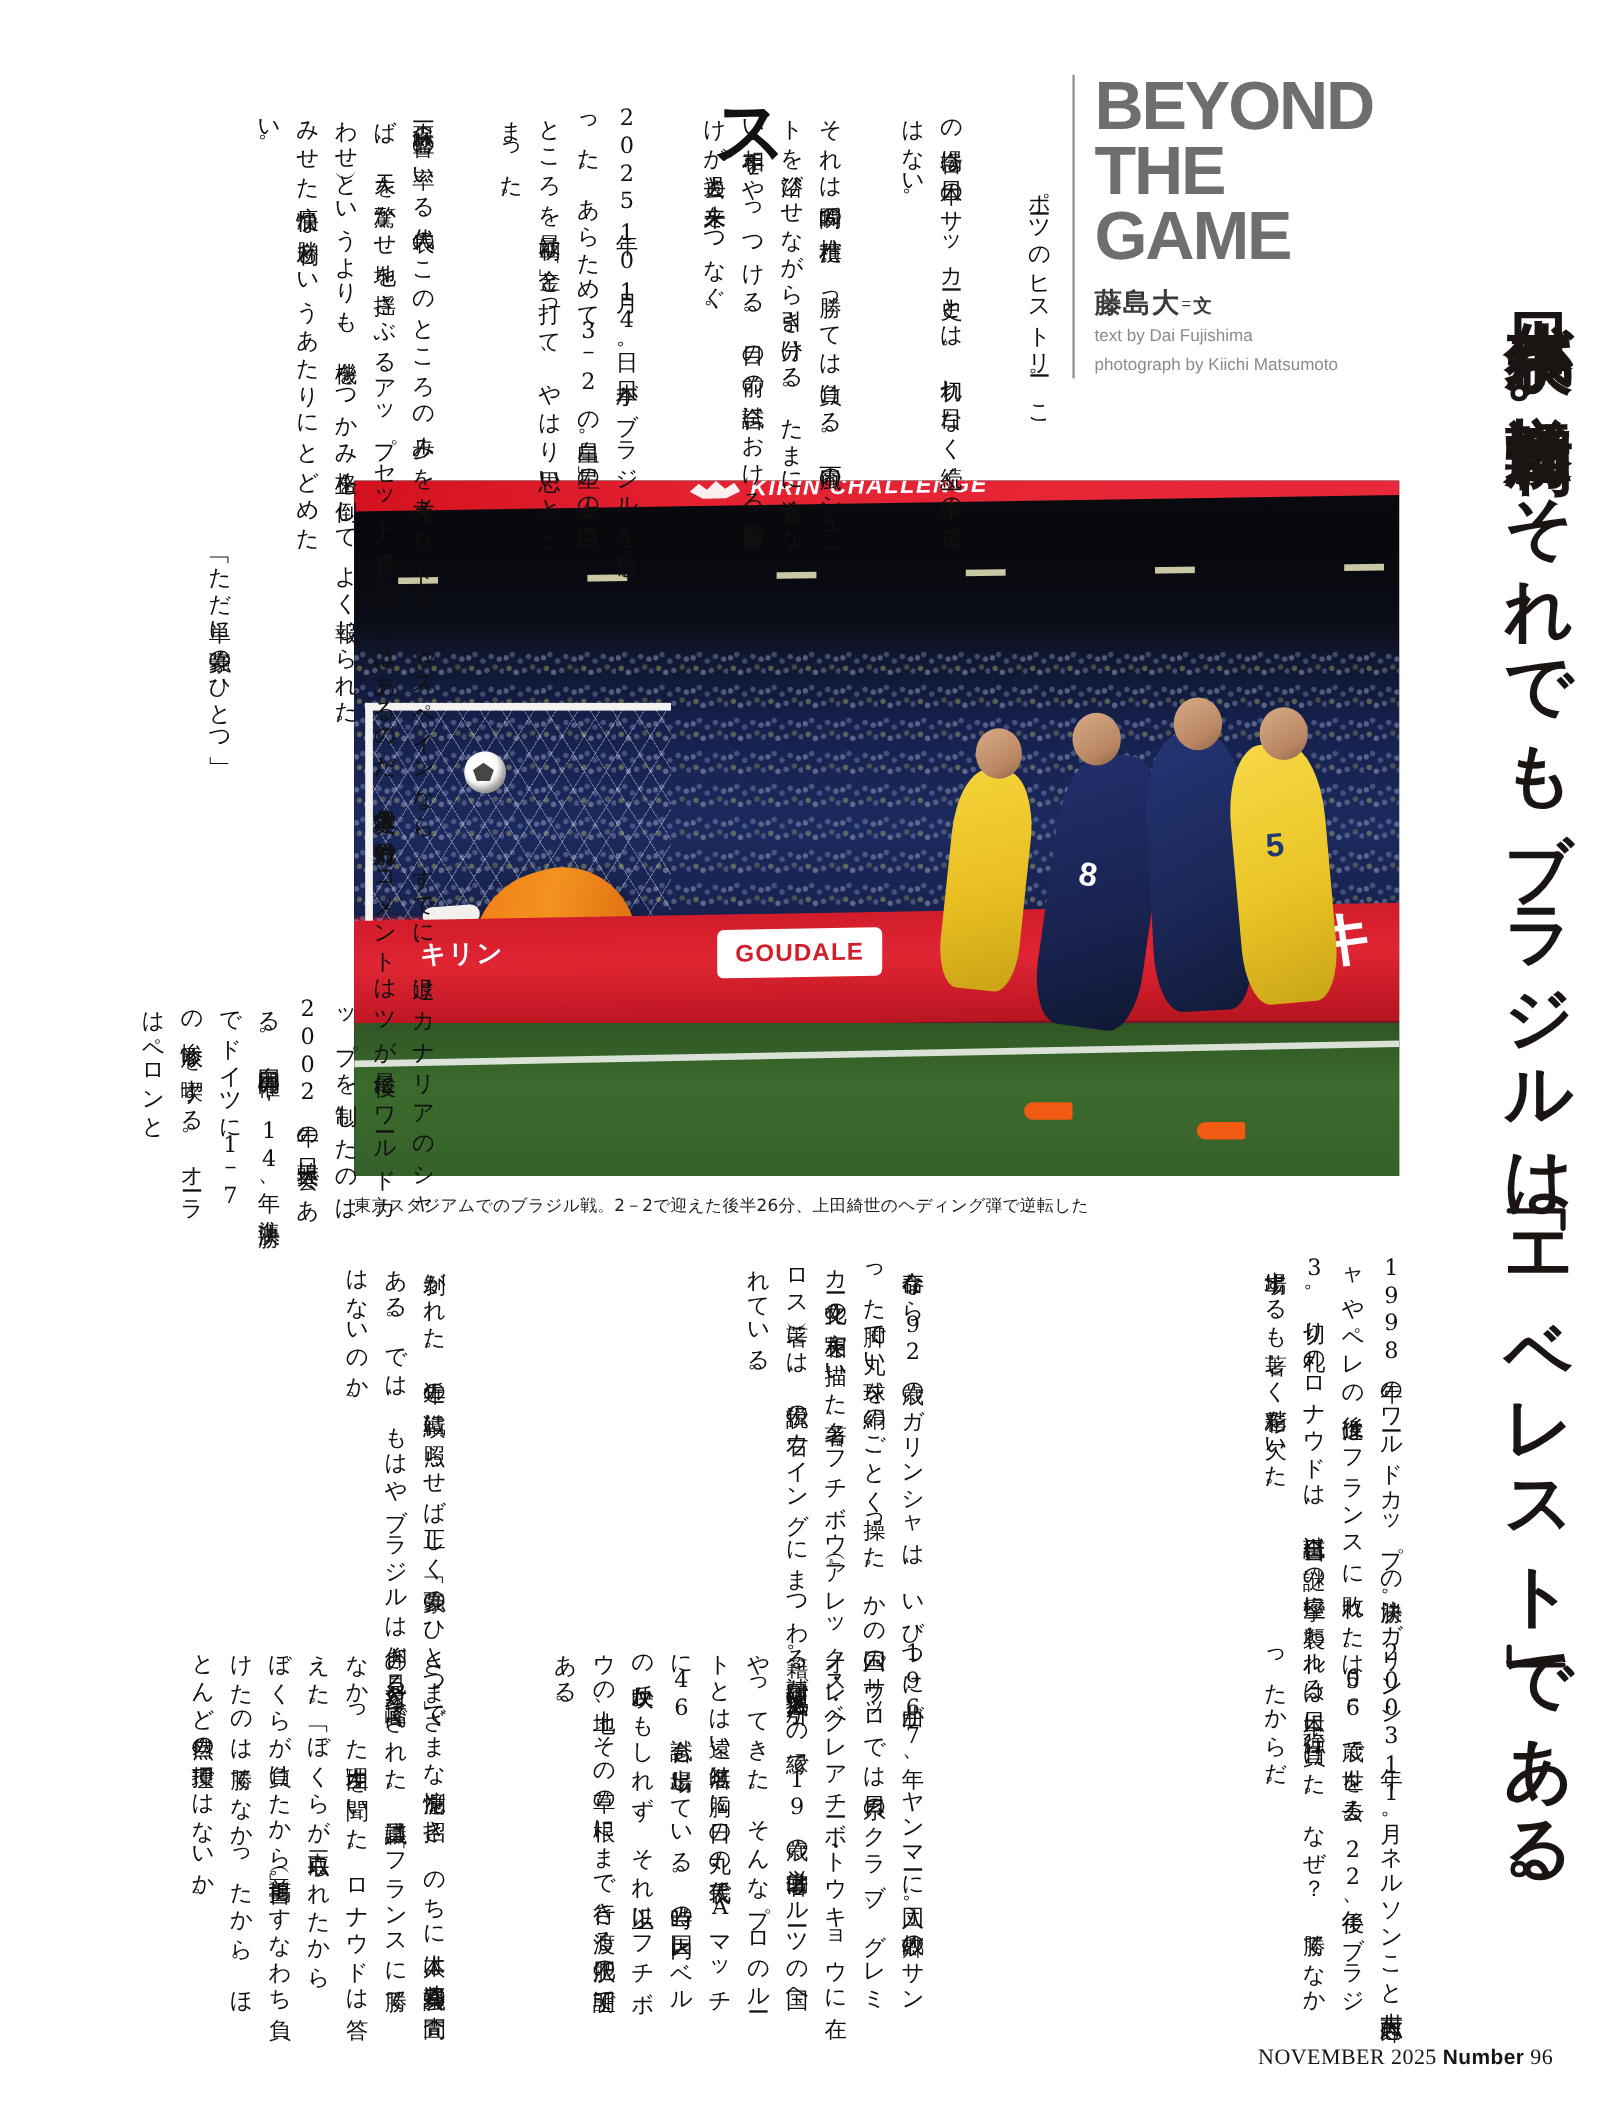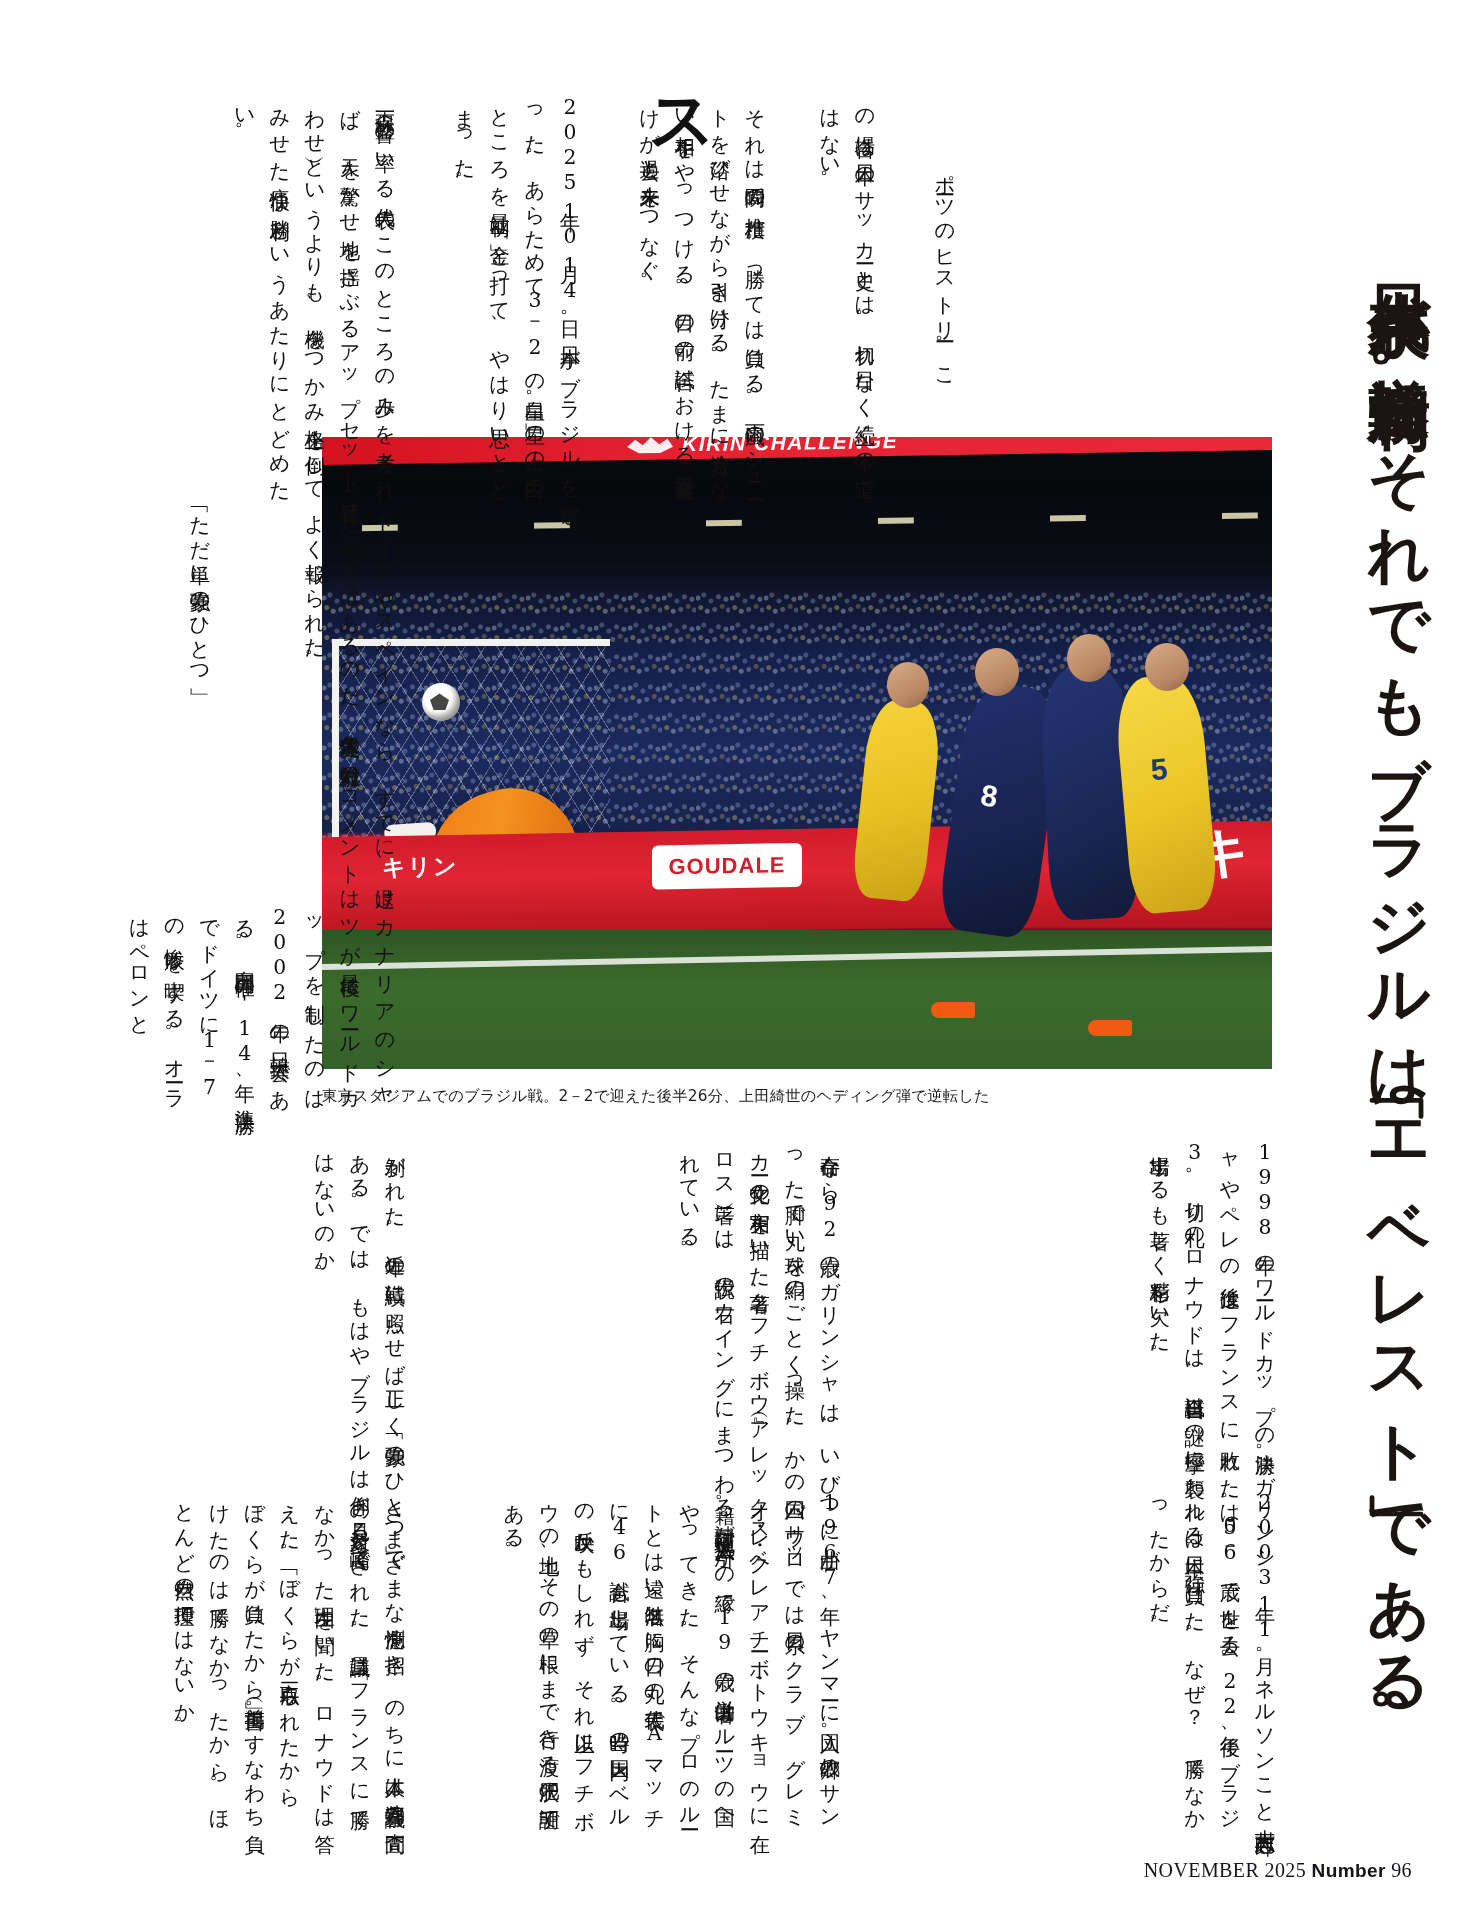--- a/index.html
+++ b/index.html
@@ -389,20 +389,31 @@
     font-family: "Liberation Sans", "DejaVu Sans", sans-serif;
     font-weight: 700;
     font-size: 19px;
   }
 </style>
 </head>
 <body>
 
 <div class="page">
 
+  <div class="title-block">
+    <span class="kicker-line">BEYOND</span>
+    <span class="kicker-line">THE</span>
+    <span class="kicker-line">GAME</span>
+
+    <div class="byline-jp">
+      <span>藤島大</span><span class="eq">=</span><span class="bun">文</span>
+    </div>
+    <div class="byline-en">text by Dai Fujishima</div>
+    <div class="byline-en">photograph by Kiichi Matsumoto</div>
+  </div>
 
   <div class="headline-vert">日本代表が逆転勝利。それでもブラジルは「エベレスト」である。</div>
 
   <div class="photo-wrap">
     <div class="photo"></div>
     <div class="lights"></div>
     <div class="crowd"></div>
 
     <div class="banner-top">
       <span class="kirin-mark"></span>

